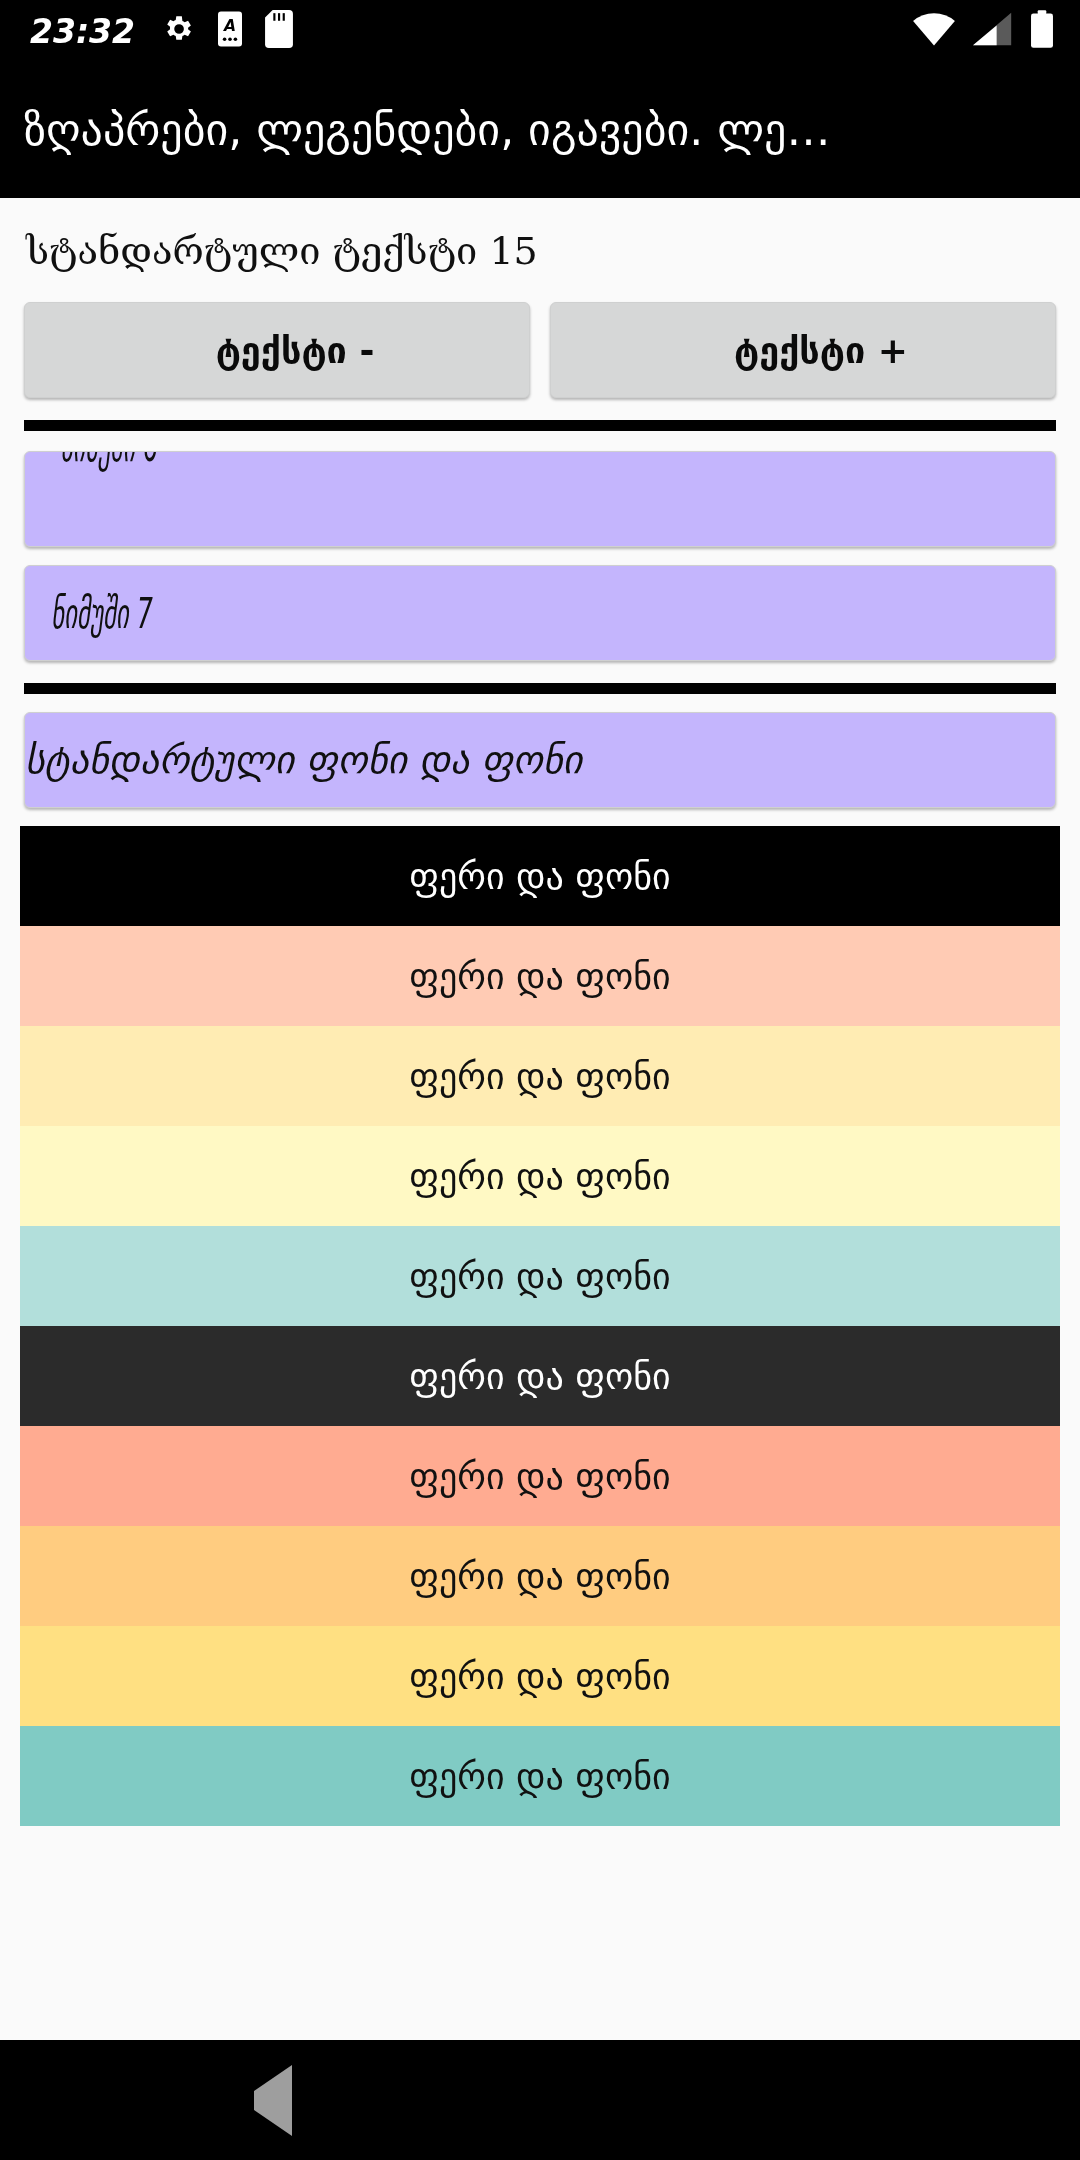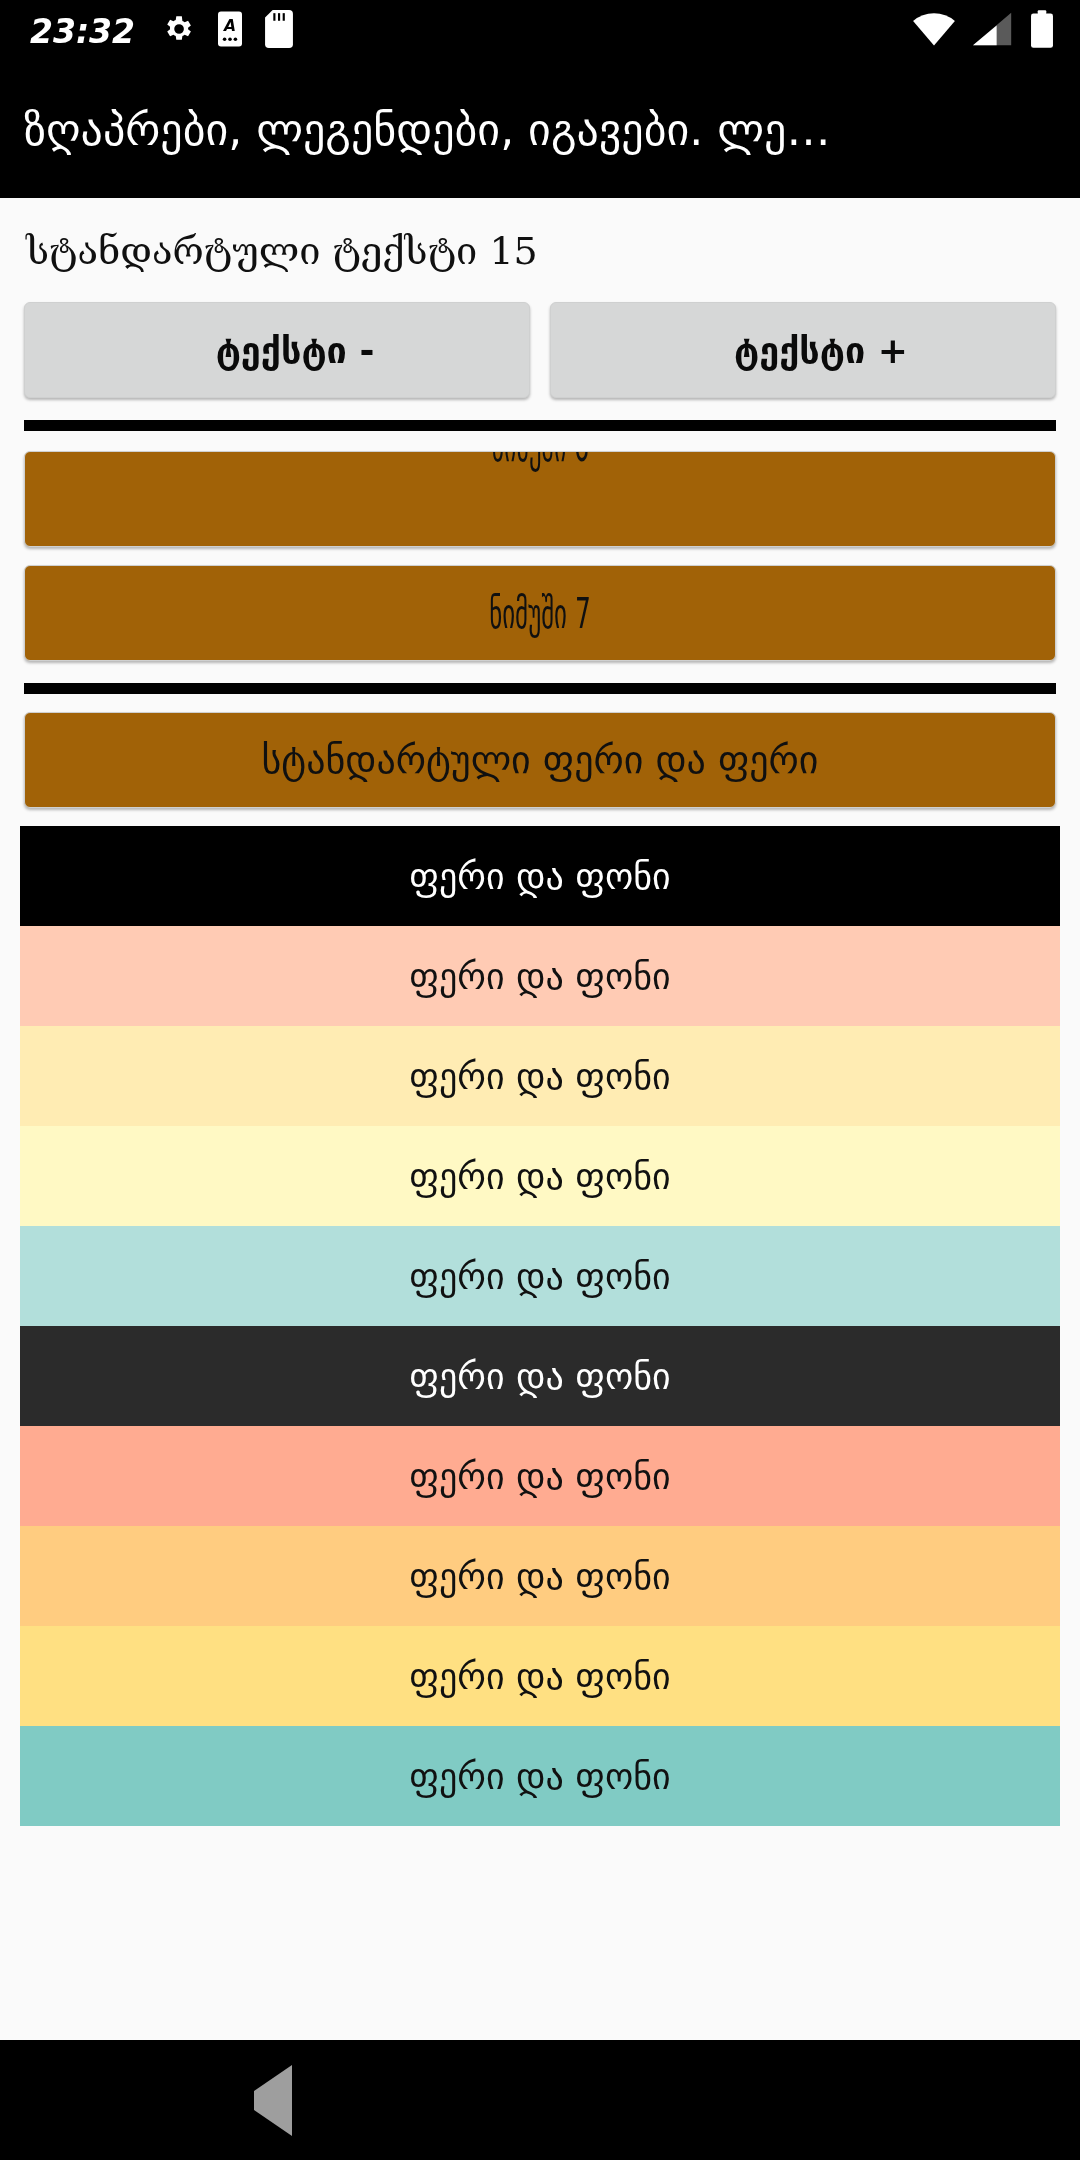--- a/index.html
+++ b/index.html
@@ -114,29 +114,29 @@
 
   .rule {
     height: 11px;
     background: #000000;
     margin: 22px 24px 0 24px;
   }
 
   .wide-btn {
     margin: 18px 24px 0 24px;
     height: 96px;
-    background: #a16207;
+    background: #c4b5fd;
     border: 1px solid #cfd0d0;
     border-radius: 6px;
     box-shadow: 0 2px 3px rgba(0,0,0,0.28);
     display: flex;
     align-items: center;
-    justify-content: center;
     overflow: hidden;
     color: #101010;
+    font-style: italic;
   }
   .wide-btn.clipped {
     margin-top: 20px;
     align-items: flex-start;
   }
   .wide-btn .lbl-condensed {
     font-family: "DejaVu Sans Condensed", "DejaVu Sans", sans-serif;
     font-stretch: condensed;
     font-size: 46px;
     transform: scaleX(0.58);
@@ -273,21 +273,21 @@
       <span class="lbl-condensed">ნიმუში 6</span>
     </div>
 
     <div class="wide-btn">
       <span class="lbl-normal">ნიმუში 7</span>
     </div>
 
     <div class="rule"></div>
 
     <div class="wide-btn">
-      <span class="lbl-plain">სტანდარტული ფერი და ფერი</span>
+      <span class="lbl-plain">სტანდარტული ფონი და ფონი</span>
     </div>
 
     <div class="color-list">
         <div class="color-row" style="background: rgb(0, 0, 0); color: rgb(255, 255, 255);">
           <span>ფერი და ფონი</span>
         </div>
         <div class="color-row" style="background: rgb(255, 203, 180); color: rgb(17, 17, 17);">
           <span>ფერი და ფონი</span>
         </div>
         <div class="color-row" style="background: rgb(255, 236, 179); color: rgb(17, 17, 17);">

